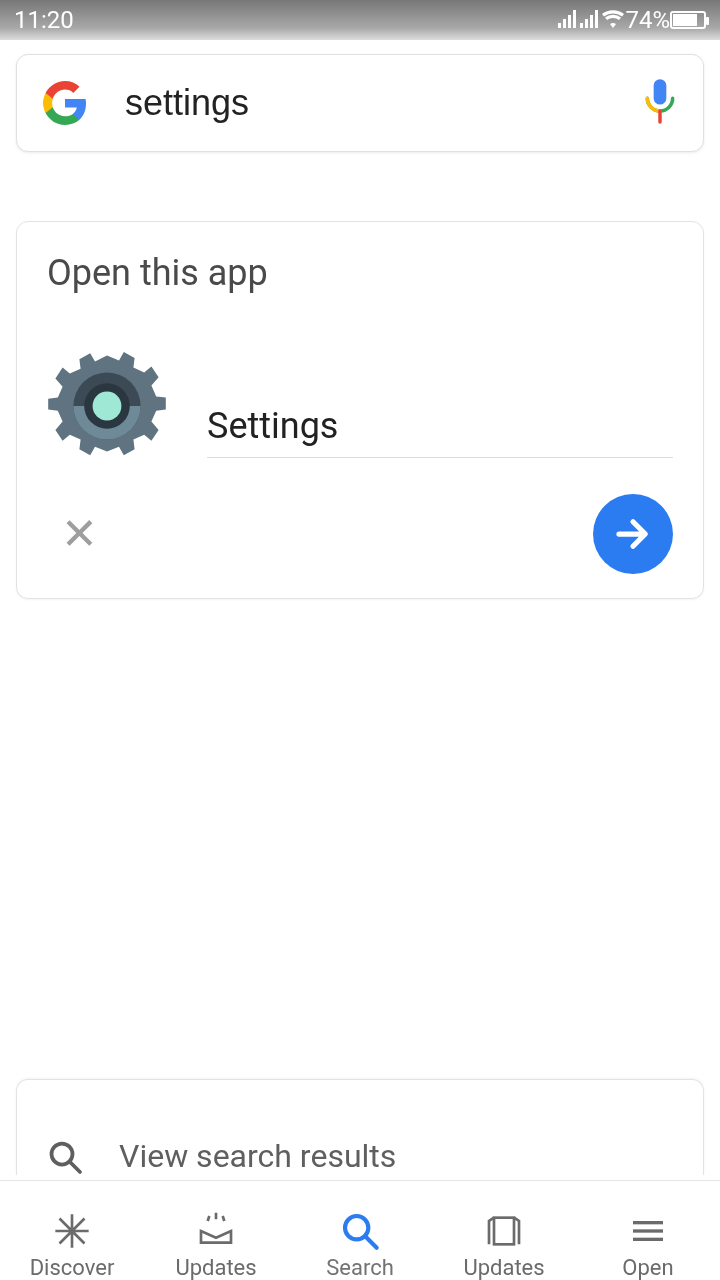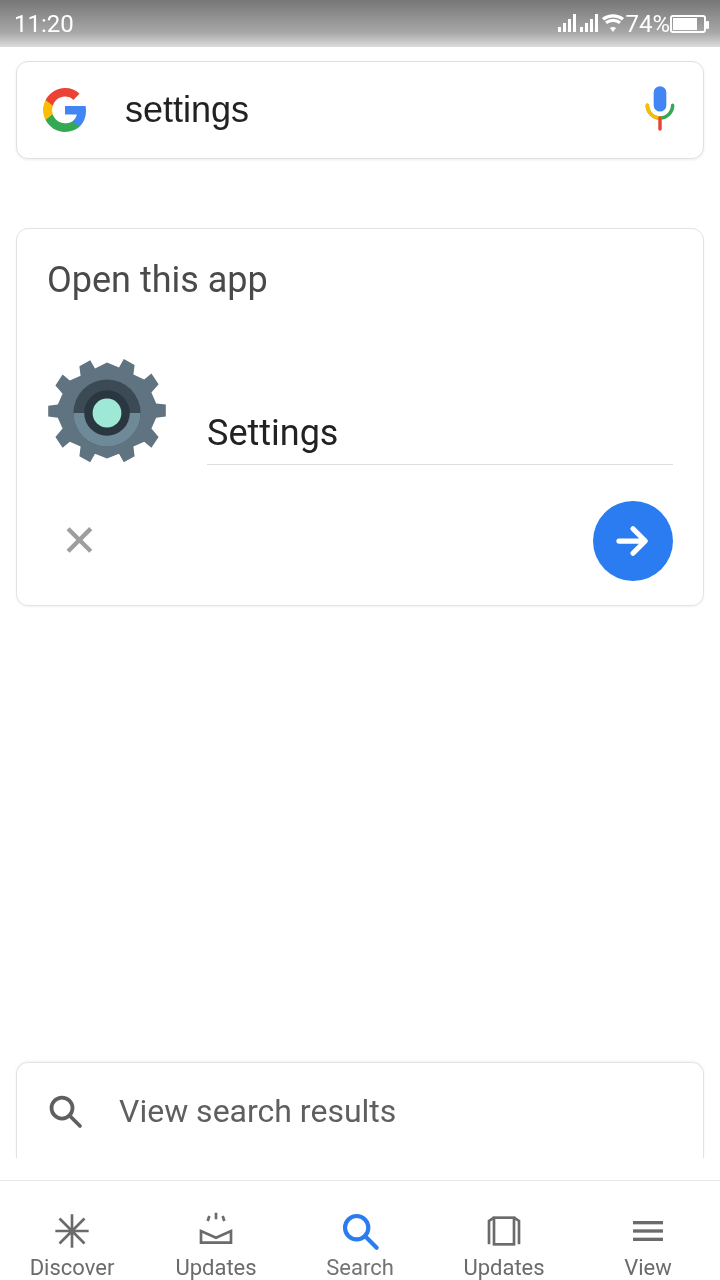--- a/index.html
+++ b/index.html
@@ -5,21 +5,21 @@
   * { box-sizing: border-box; margin: 0; padding: 0; }
   body {
     width: 720px;
     height: 1280px;
     font-family: -apple-system, Roboto, Arial, sans-serif;
     background: #fff;
     overflow: hidden;
     position: relative;
   }
   .status-bar {
-    height: 47px;
+    height: 40px;
     background: linear-gradient(to bottom, #777 0%, #a8a8a8 70%, #dcdcdc 100%);
     color: #fff;
     display: flex;
     align-items: center;
     justify-content: space-between;
     padding: 0 14px;
     font-size: 24px;
   }
   .status-right { display: flex; align-items: center; }
   .signal-icon, .wifi-icon { display:inline-block; }
@@ -70,25 +70,25 @@
     display:flex; justify-content:space-between; align-items:center;
     margin-top: 28px;
   }
   .close-x { font-size:44px; color:#9e9e9e; margin-left:14px; line-height:1; }
   .go-btn {
     width:80px; height:80px; border-radius:50%;
     background:#2a7cf0; display:flex; align-items:center; justify-content:center;
   }
   .go-btn svg { width:42px; height:42px; }
   .results-row {
-    position:absolute; left:16px; right:16px; bottom:122px;
+    position:absolute; left:16px; right:16px; bottom:105px;
     border:1px solid #e3e3e3; border-bottom:none;
     border-radius:12px 12px 0 0;
     height:96px;
-    display:flex; align-items:center;
+    display:flex; align-items:flex-end;
     padding: 0 30px;
     box-shadow: 0 -1px 3px rgba(0,0,0,.05);
     background:#fff;
   }
   .results-row .mag { width:36px; height:36px; color:#5f5f5f; }
   .results-text { font-size:32px; color:#5f5f5f; margin-left:36px; }
   .bottom-nav {
     position:absolute; left:0; right:0; bottom:0;
     height:100px;
     display:flex;
@@ -209,15 +209,15 @@
       <path d="M6 4l-3 2v14M18 4l3 2v14" stroke="currentColor" stroke-width="1.6" fill="none"></path>
     </svg>
     <span class="nav-label">Updates</span>
   </div>
   <div class="nav-item">
     <svg viewBox="0 0 24 24">
       <line x1="3" y1="7" x2="21" y2="7" stroke="currentColor" stroke-width="2"></line>
       <line x1="3" y1="12" x2="21" y2="12" stroke="currentColor" stroke-width="2"></line>
       <line x1="3" y1="17" x2="21" y2="17" stroke="currentColor" stroke-width="2"></line>
     </svg>
-    <span class="nav-label">View</span>
+    <span class="nav-label">Open</span>
   </div>
 </div>
 
 </body></html>

